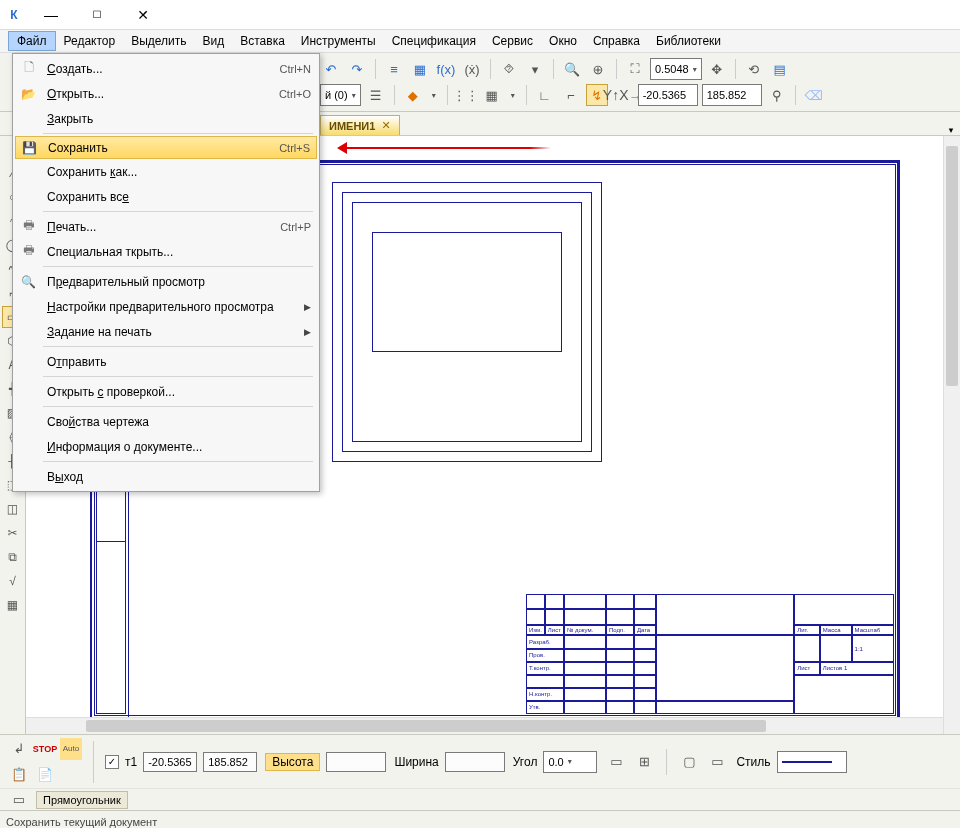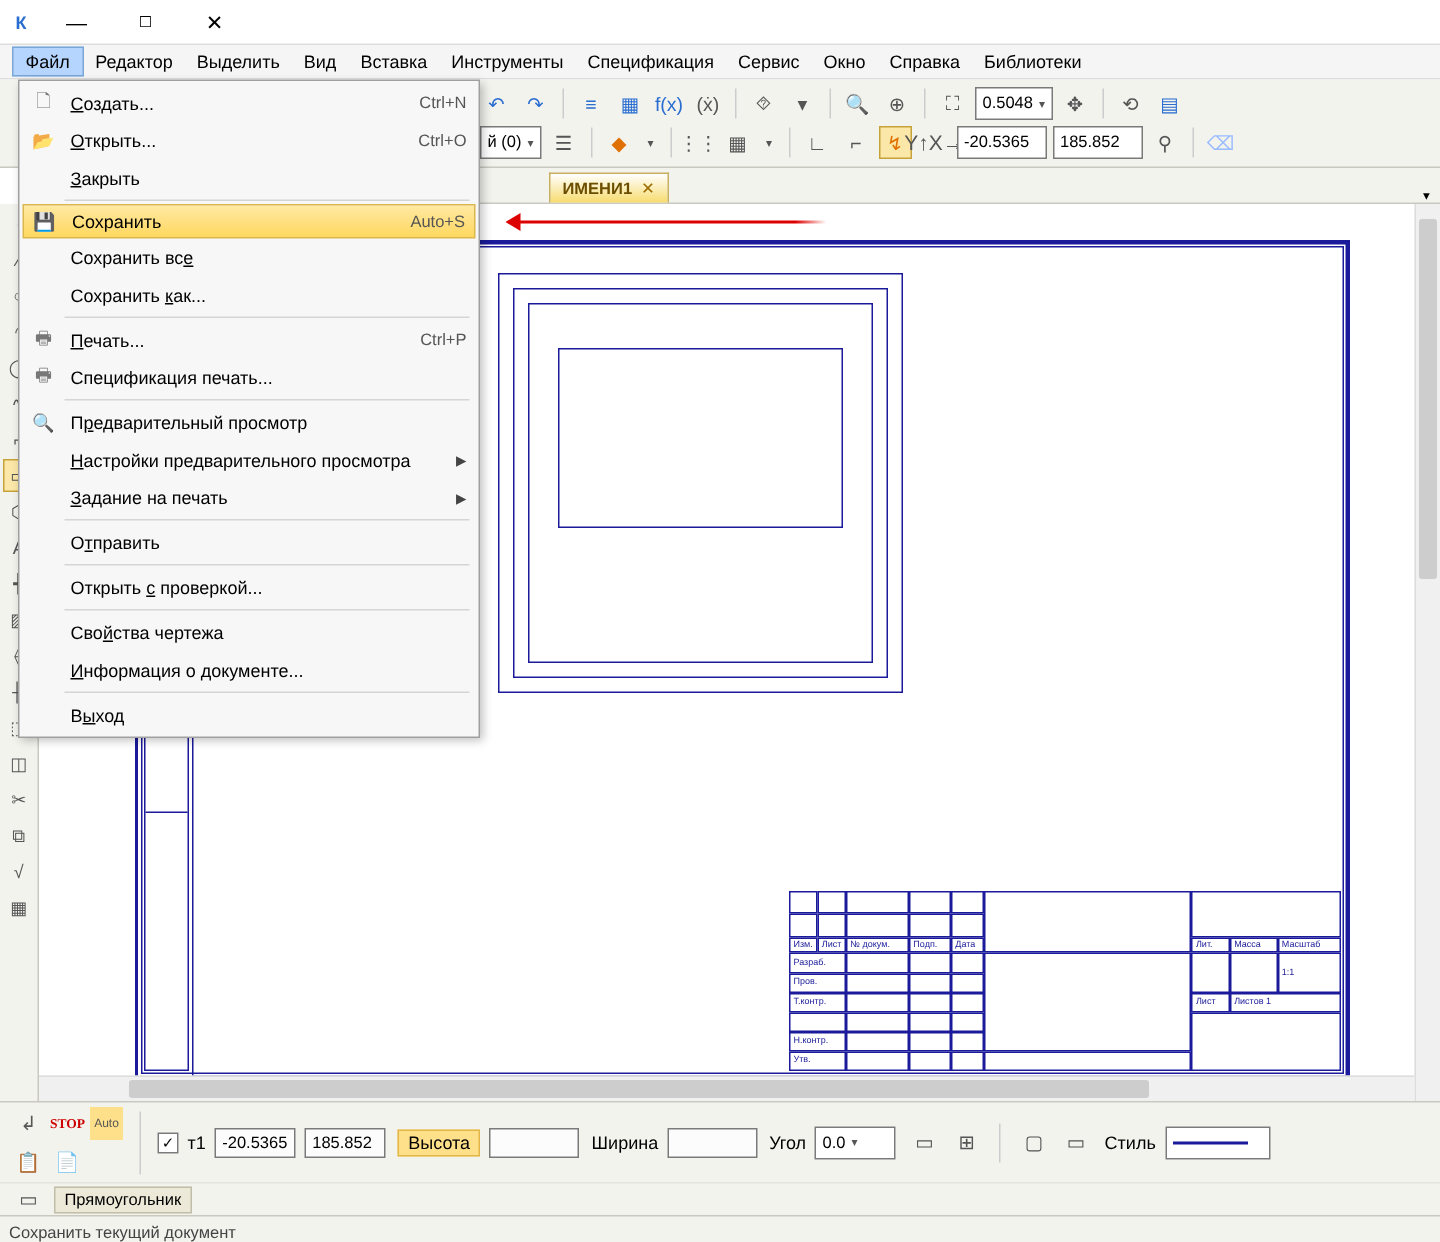--- a/index.html
+++ b/index.html
@@ -22,21 +22,21 @@
   .toolbars { background: #f3f3ee; border-bottom: 1px solid #c9c9c0; padding: 3px 6px; }
   .tbrow { display: flex; align-items: center; gap: 4px; padding: 2px 0; flex-wrap: nowrap;}
   .tbtn { width: 22px; height: 22px; background: #fff0; border: 1px solid transparent; display: flex; align-items: center; justify-content: center; font-size: 13px; color: #555; }
   .tsep { width: 1px; height: 20px; background: #ccc; margin: 0 3px; }
   .tcombo { height: 22px; border: 1px solid #7a7a7a; background: #fff; padding: 0 4px; font-size: 11px; display: flex; align-items: center; gap: 4px; }
   .tcombo .dd { font-size: 8px; color: #555; }
   .orange { color: #e07000; }
   .blue { color: #2a6dd1; }
 
   
-  .tabstrip { height: 24px; background: #f3f3ee; border-bottom: 1px solid #c9c9c0; display: flex; align-items: flex-end; padding-left: 320px; margin-left: 46px; }
+  .tabstrip { height: 24px; background: #f3f3ee; border-bottom: 1px solid #c9c9c0; display: flex; align-items: flex-end; padding-left: 320px; }
   .doctab { background: linear-gradient(#fff,#f7dc6f); padding: 3px 8px 3px 8px; border: 1px solid #c7b05f; border-bottom: none; font-size: 11px; font-weight: bold; color: #6b4e00; display: flex; align-items: center; gap: 6px; }
   .doctab .x { font-weight: normal; color: #9b6d00; }
   .tabstrip .dd-btn { margin-left: auto; width: 18px; text-align: center; font-size: 9px; }
 
   
   .mainarea { display: flex; height: 598px; position: relative; }
   .left-toolstrip { width: 26px; background: #f3f3ee; border-right: 1px solid #c9c9c0; display: flex; flex-direction: column; align-items: center; gap: 2px; padding-top: 2px; }
   .left-toolstrip .tbtn { width: 22px; height: 22px; font-size: 12px; }
   .left-toolstrip .tbtn.active { background: #fbe8a8; border: 1px solid #c7a238; }
 
@@ -309,21 +309,21 @@
     <div class="hscroll">
         <div class="thumb"></div>
       </div>
   </div>
 </div>
 
 <div class="proppanel">
   <div class="lefticons">
     <div style="display:flex;gap:4px">
       <div class="tbtn">↲</div>
-      <div class="tbtn" style="color:#c00;font-size:9px;font-weight:bold;font-family:Liberation Serif, serif;">STOP</div>
+      <div class="tbtn" style="color:#c00;font-size:9px;font-weight:bold;">STOP</div>
       <div class="tbtn" style="background:#ffe08a;font-size:8px;">Auto</div>
     </div>
     <div style="display:flex;gap:4px">
       <div class="tbtn">📋</div>
       <div class="tbtn">📄</div>
     </div>
   </div>
   <div class="tsep" style="height:42px"></div>
   <div class="frame">
     <span class="chk">✓</span>
@@ -385,39 +385,39 @@
     <span class="sc">Ctrl+O</span>
   </div>
   <div class="mi">
     <span class="icon"></span>
     <span class="lbl"><span class="u">З</span>акрыть</span>
   </div>
   <hr>
   <div class="mi highlight">
     <span class="icon">💾</span>
     <span class="lbl">Сохранить</span>
-    <span class="sc">Auto+S</span>
+    <span class="sc">Ctrl+S</span>
+  </div>
+  <div class="mi">
+    <span class="icon"></span>
+    <span class="lbl">Сохранить <span class="u">к</span>ак...</span>
   </div>
   <div class="mi">
     <span class="icon"></span>
     <span class="lbl">Сохранить вс<span class="u">е</span></span>
-  </div>
-  <div class="mi">
-    <span class="icon"></span>
-    <span class="lbl">Сохранить <span class="u">к</span>ак...</span>
   </div>
   <hr>
   <div class="mi">
     <span class="icon">🖶</span>
     <span class="lbl"><span class="u">П</span>ечать...</span>
     <span class="sc">Ctrl+P</span>
   </div>
   <div class="mi">
     <span class="icon">🖶</span>
-    <span class="lbl">Спецификация печать...</span>
+    <span class="lbl">Специальная ткрыть...</span>
   </div>
   <hr>
   <div class="mi">
     <span class="icon">🔍</span>
     <span class="lbl">П<span class="u">р</span>едварительный просмотр</span>
   </div>
   <div class="mi">
     <span class="icon"></span>
     <span class="lbl"><span class="u">Н</span>астройки предварительного просмотра</span>
     <span class="arrow">▶</span>

